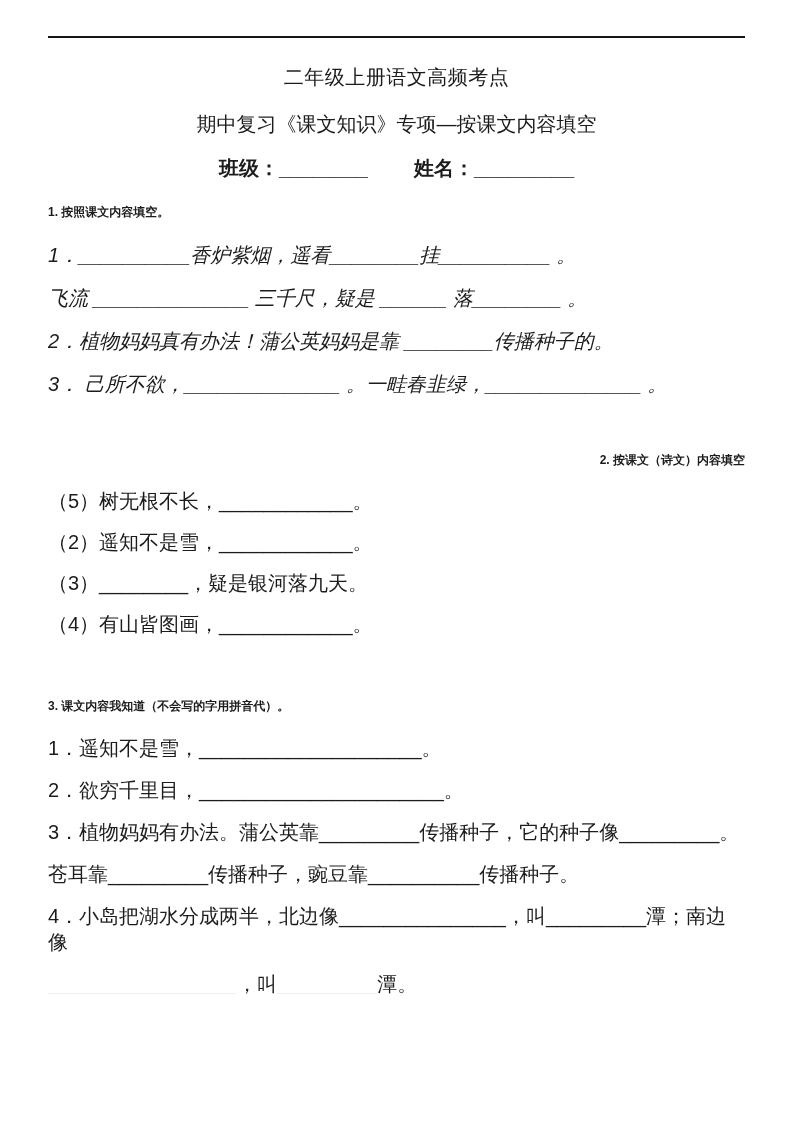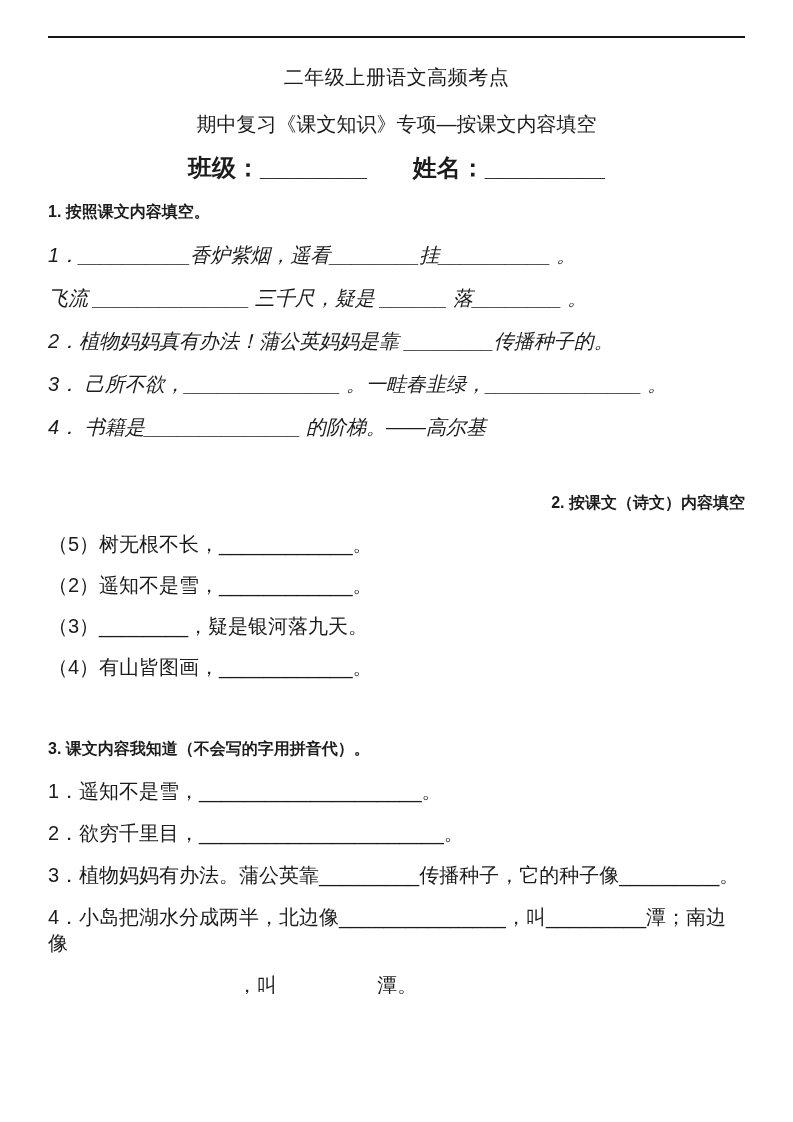--- a/index.html
+++ b/index.html
@@ -26,28 +26,28 @@
   }
   .subtitle {
     text-align: center;
     font-size: 20px;
     line-height: 26px;
     margin-top: 21px;
   }
   .idrow {
     text-align: center;
     font-weight: bold;
-    font-size: 24px;
+    font-size: 20px;
     line-height: 26px;
     margin-top: 18px;
   }
   .idrow .name-label { margin-left: 46px; }
   .sec-heading {
     font-weight: bold;
-    font-size: 16px;
+    font-size: 12px;
     line-height: 26px;
     margin: 0;
   }
   .sec1 .sec-heading { margin-top: 18px; }
   .sec2 .sec-heading { margin-top: 50px; text-align: right; }
   .sec3 .sec-heading { margin-top: 56px; }
   .line {
     font-size: 20px;
     line-height: 26px;
     margin: 0;
@@ -78,35 +78,35 @@
   <div class="idrow">
     <span>班级：</span><span>________</span><span class="name-label">姓名：</span><span>_________</span>
   </div>
 
   <div class="section sec1">
     <p class="sec-heading">1. 按照课文内容填空。</p>
     <p class="line">1．__________香炉紫烟，遥看________挂__________ 。</p>
     <p class="line">飞流 ______________ 三千尺，疑是 ______ 落________ 。</p>
     <p class="line">2．植物妈妈真有办法！蒲公英妈妈是靠 ________传播种子的。</p>
     <p class="line">3． 己所不欲，______________ 。一畦春韭绿，______________ 。</p>
-    <p class="line">4． 书籍是______________ 的阶梯。——高尔基</p>
   </div>
 
   <div class="section sec2">
     <p class="sec-heading">2. 按课文（诗文）内容填空</p>
     <p class="line">（5）树无根不长，____________。</p>
     <p class="line">（2）遥知不是雪，____________。</p>
     <p class="line">（3）________，疑是银河落九天。</p>
     <p class="line">（4）有山皆图画，____________。</p>
   </div>
 
   <div class="section sec3">
     <p class="sec-heading">3. 课文内容我知道（不会写的字用拼音代）。</p>
     <p class="line">1．遥知不是雪，____________________。</p>
     <p class="line">2．欲穷千里目，______________________。</p>
     <p class="line">3．植物妈妈有办法。蒲公英靠_________传播种子，它的种子像_________。</p>
+    <p class="line">苍耳靠_________传播种子，豌豆靠__________传播种子。</p>
     <p class="line">4．小岛把湖水分成两半，北边像_______________，叫_________潭；南边像</p>
     <p class="line">_________________，叫_________潭。</p>
   </div>
 
   <div class="footer">BT学习网 https://btxuexi.com</div>
 
 </div>
 
 </body></html>

